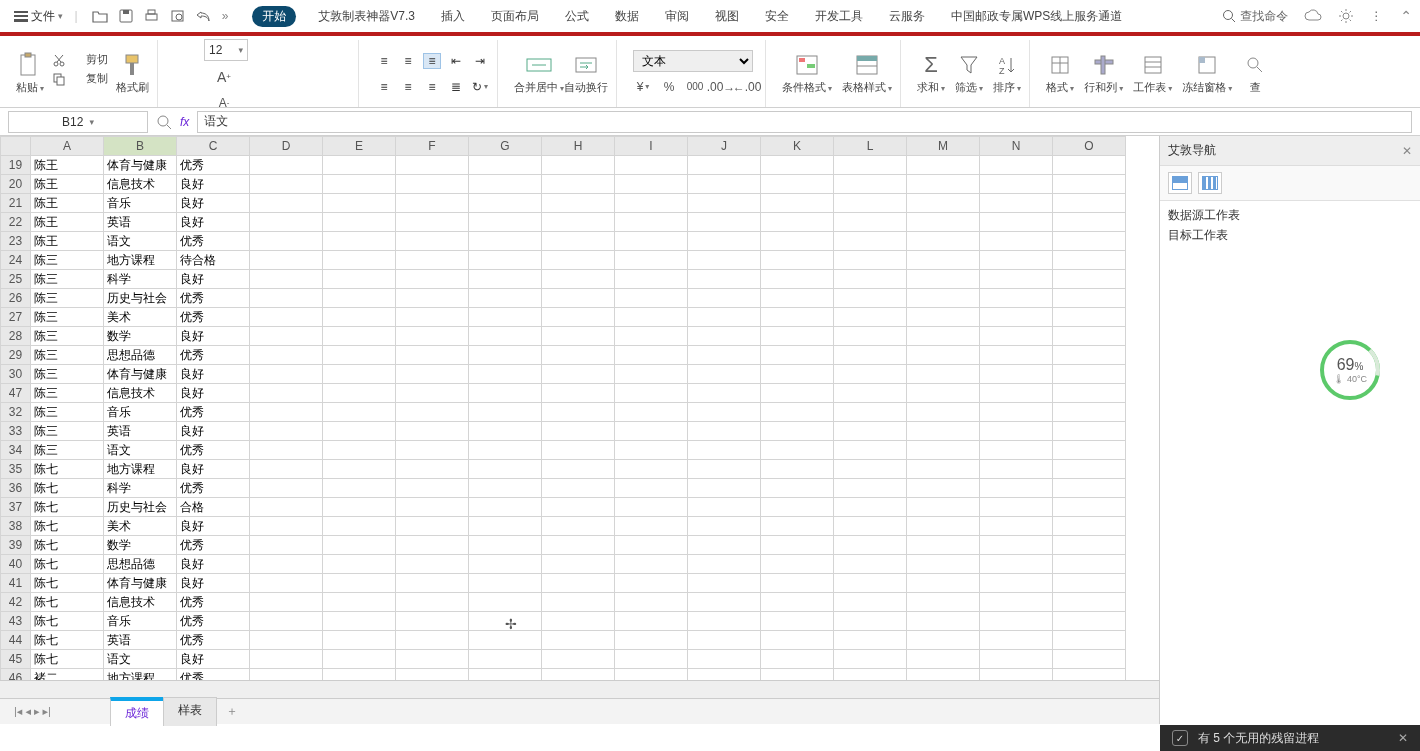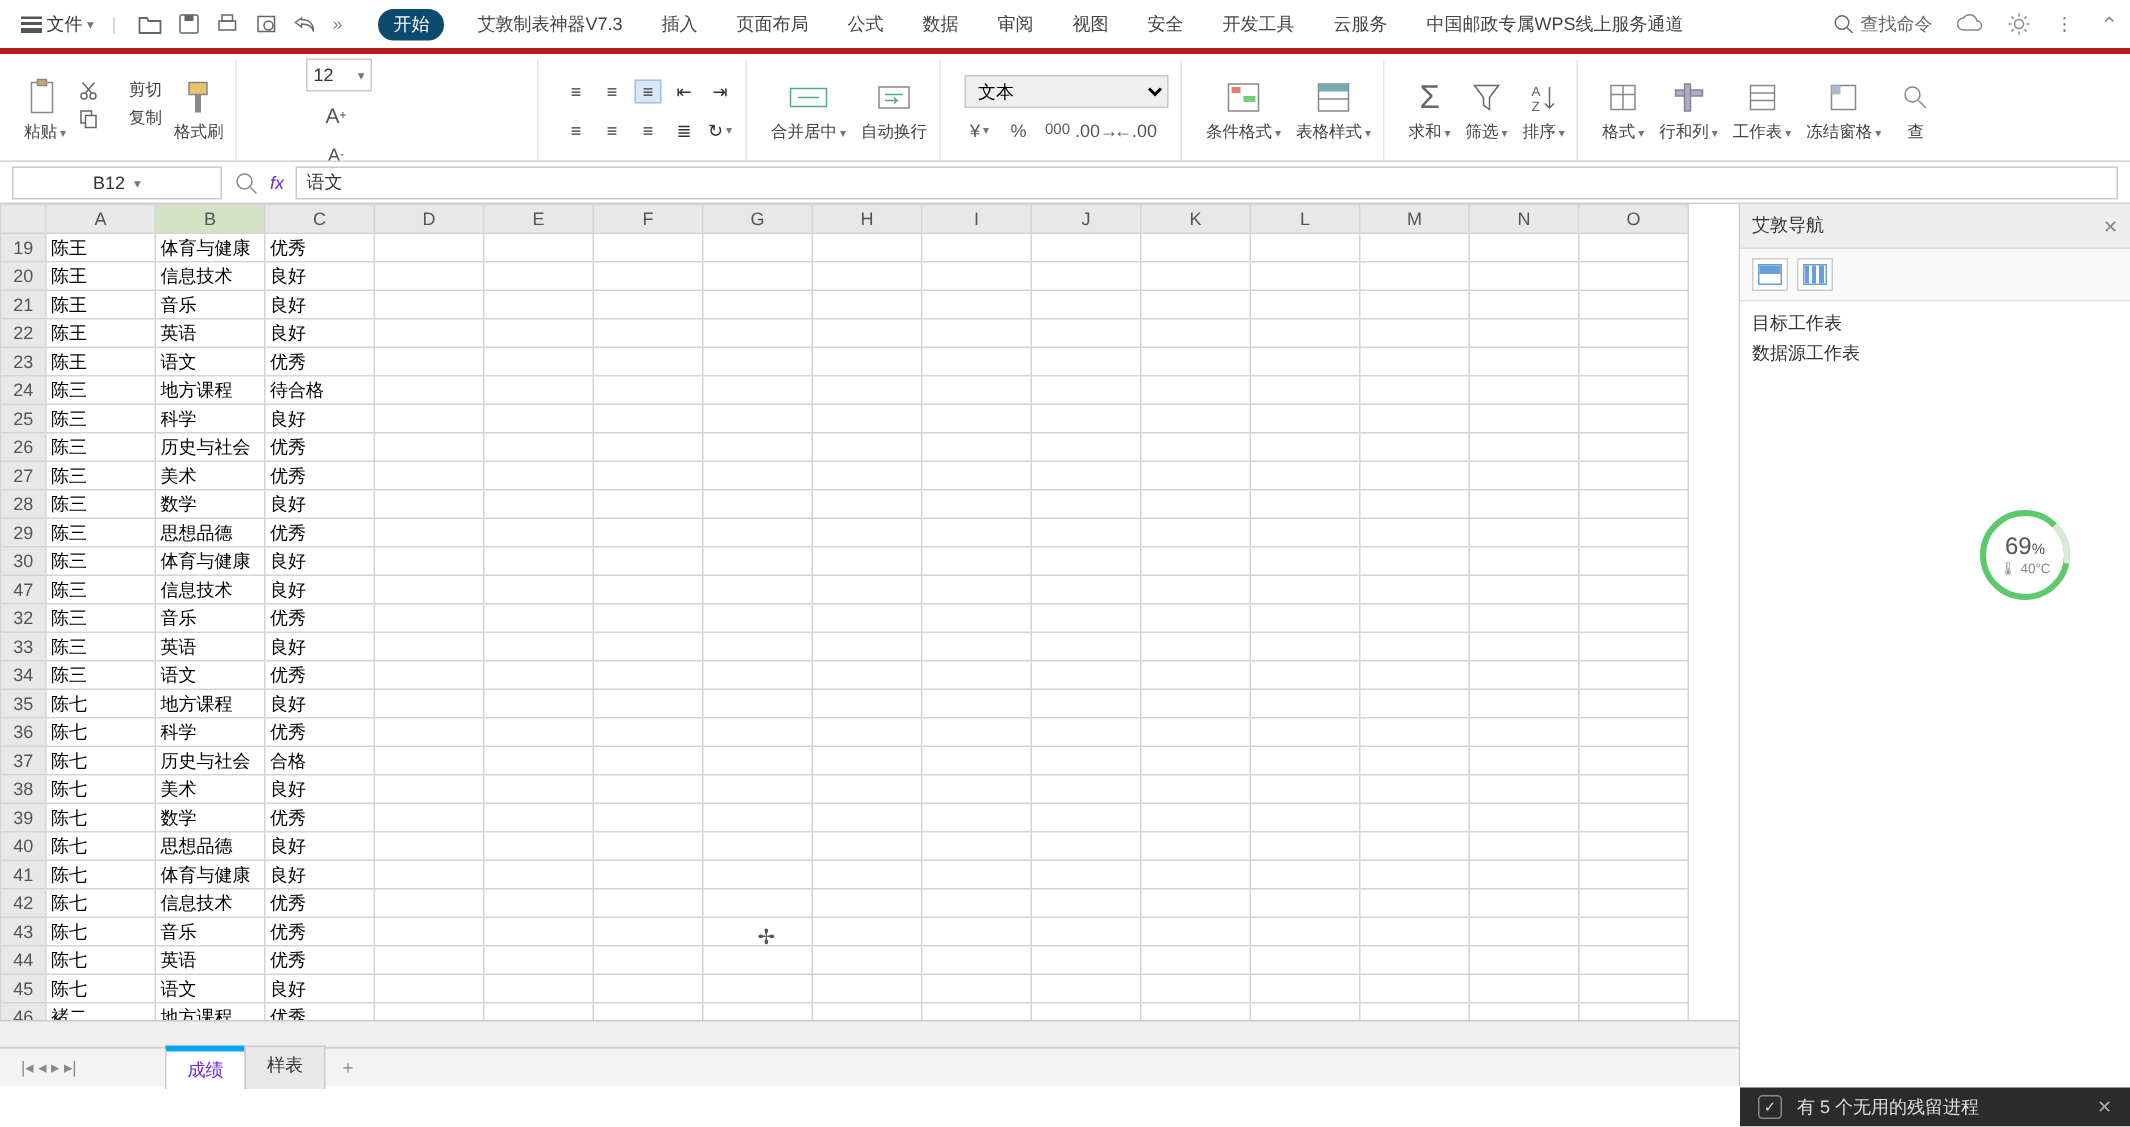--- a/index.html
+++ b/index.html
@@ -25,21 +25,21 @@
 .big-btn { display: flex; flex-direction: column; align-items: center; gap: 2px; font-size: 11px; color: #444; }
 .big-icon { width: 26px; height: 26px; display: flex; align-items: center; justify-content: center; }
 .small-row { display: flex; align-items: center; gap: 6px; flex-direction: column; }
 .small-btn { display: flex; align-items: center; gap: 20px; font-size: 11px; color: #444; }
 .font-sel { border: 1px solid #c9c9c9; height: 22px; padding: 0 4px; display: flex; align-items: center; background: #fff; }
 .font-name { width: 100px; }
 .font-size { width: 44px; margin-left: 4px; }
 .fmt-row { display: flex; align-items: center; gap: 6px; height: 22px; }
 .fmt-btn { width: 20px; height: 20px; display: flex; align-items: center; justify-content: center; color: #555; border: 1px solid transparent; }
 .dd::after { content: "▾"; font-size: 8px; margin-left: 2px; color: #777; }
-select.numfmt { border: 1px solid #c9c9c9; height: 22px; width: 136px; font-size: 12px; padding: 0 4px; }
+select.numfmt { border: 1px solid #c9c9c9; height: 22px; width: 120px; font-size: 12px; padding: 0 4px; }
 .align-cell { width: 18px; height: 16px; display: inline-flex; align-items: center; justify-content: center; border: 1px solid transparent; }
 .align-cell.sel { background: #d9e7f5; border-color: #9ec3e6; }
 
 
 .fxrow { display: flex; align-items: center; height: 28px; border-bottom: 1px solid #d0d0d0; padding: 2px 8px; gap: 8px; }
 .namebox { border: 1px solid #c9c9c9; height: 22px; width: 140px; display: flex; align-items: center; justify-content: center; background: #fff; }
 .fxlabel { font-style: italic; color: #6d28d9; }
 .fxinput { border: 1px solid #c9c9c9; height: 22px; flex: 1; padding: 0 6px; display: flex; align-items: center; background: #fff; }
 
 
@@ -261,21 +261,21 @@
     <div class="fmt-row" style="margin-top:4px">
       <span class="align-cell">≡</span>
       <span class="align-cell">≡</span>
       <span class="align-cell">≡</span>
       <span class="align-cell">≣</span>
       <span class="align-cell dd">↻</span>
     </div>
   </div>
 
   <div class="rgroup">
-    <div style="display:flex;gap:10px">
+    <div style="display:flex;">
       <div class="big-btn">
         <span class="big-icon">
             <svg width="26" height="20" viewBox="0 0 26 20">
               <rect x="1" y="4" width="24" height="12" fill="none" stroke="#5a8"></rect>
               <line x1="6" y1="10" x2="20" y2="10" stroke="#5a8"></line>
             </svg>
           </span>
         <span class="dd">合并居中</span>
       </div>
       <div class="big-btn">
@@ -974,22 +974,22 @@
     </div>
     <div class="panel-toolbar">
       <div class="panel-icon">
           <span class="ic"></span>
         </div>
       <div class="panel-icon">
           <span class="ic2"></span>
         </div>
     </div>
     <div class="panel-list" id="panel-list">
+        <div>数据源工作表</div>
         <div>目标工作表</div>
-        <div>数据源工作表</div>
       </div>
   </div>
 </div>
 
 <div class="gauge">
   <div class="pct"><span>69</span><span style="font-size:10px">%</span></div>
   <div class="temp"><span>🌡</span> <span>40°C</span></div>
 </div>
 
 <div class="statusbar">

